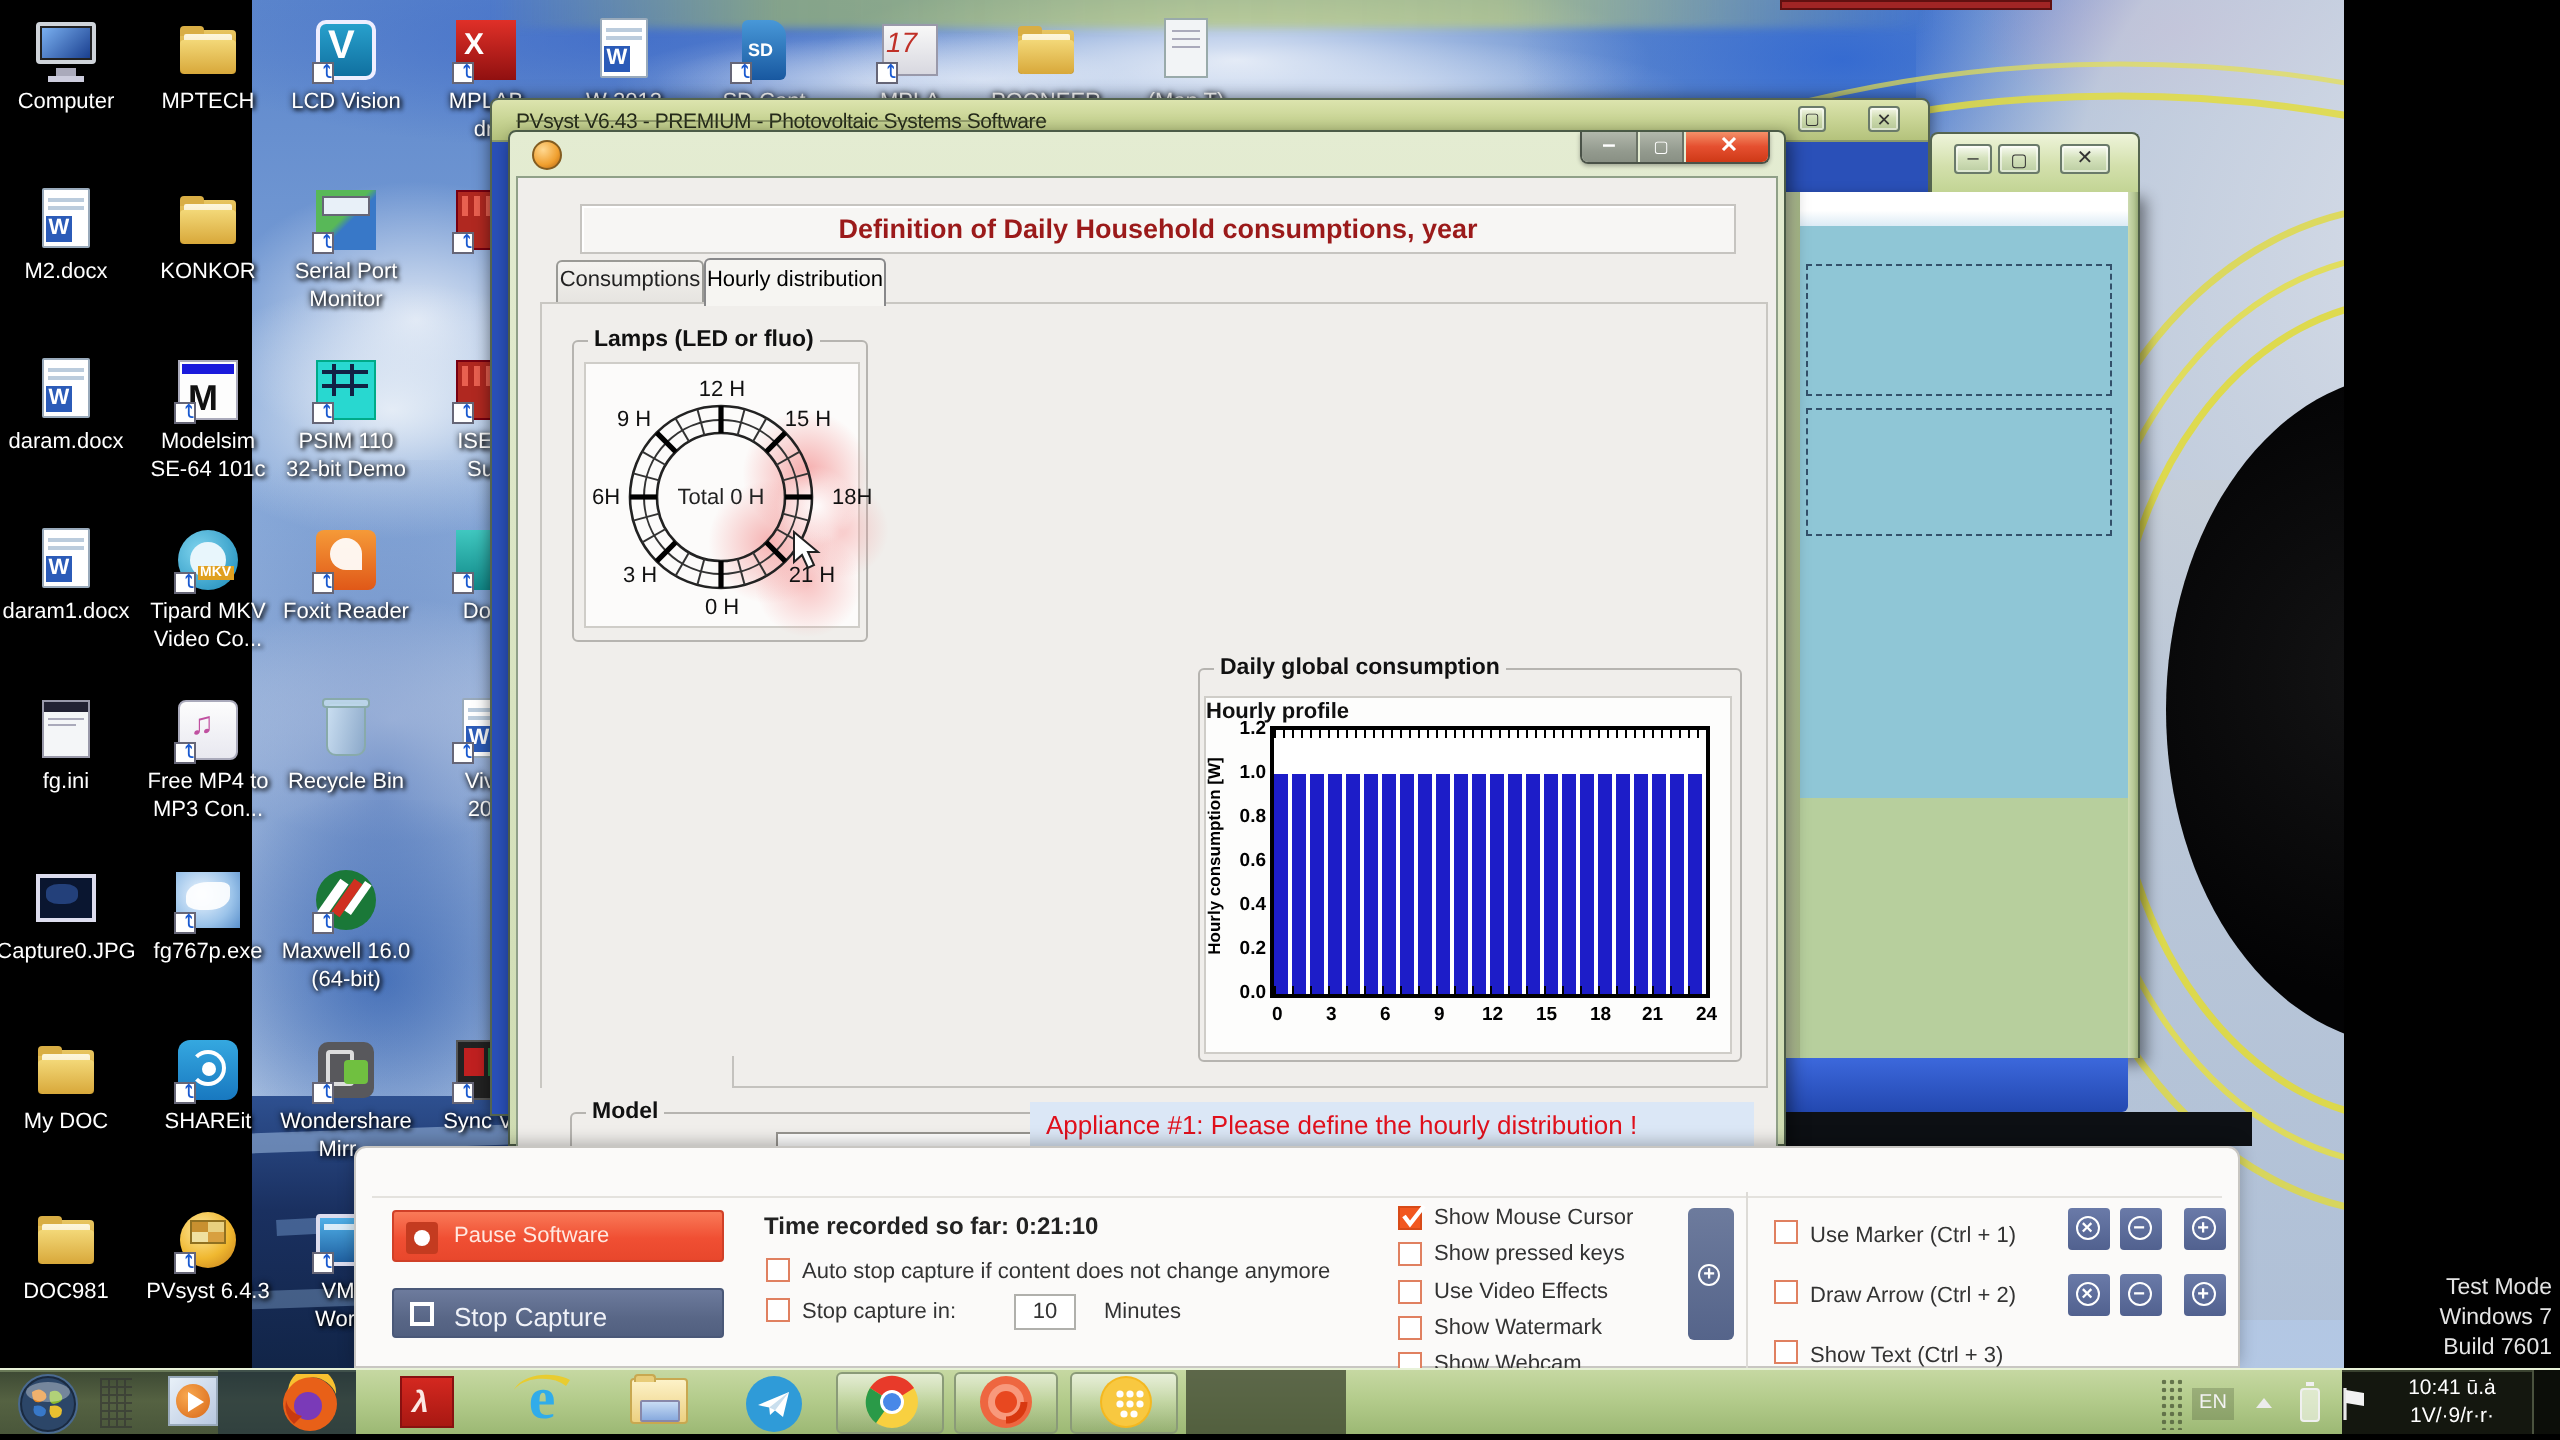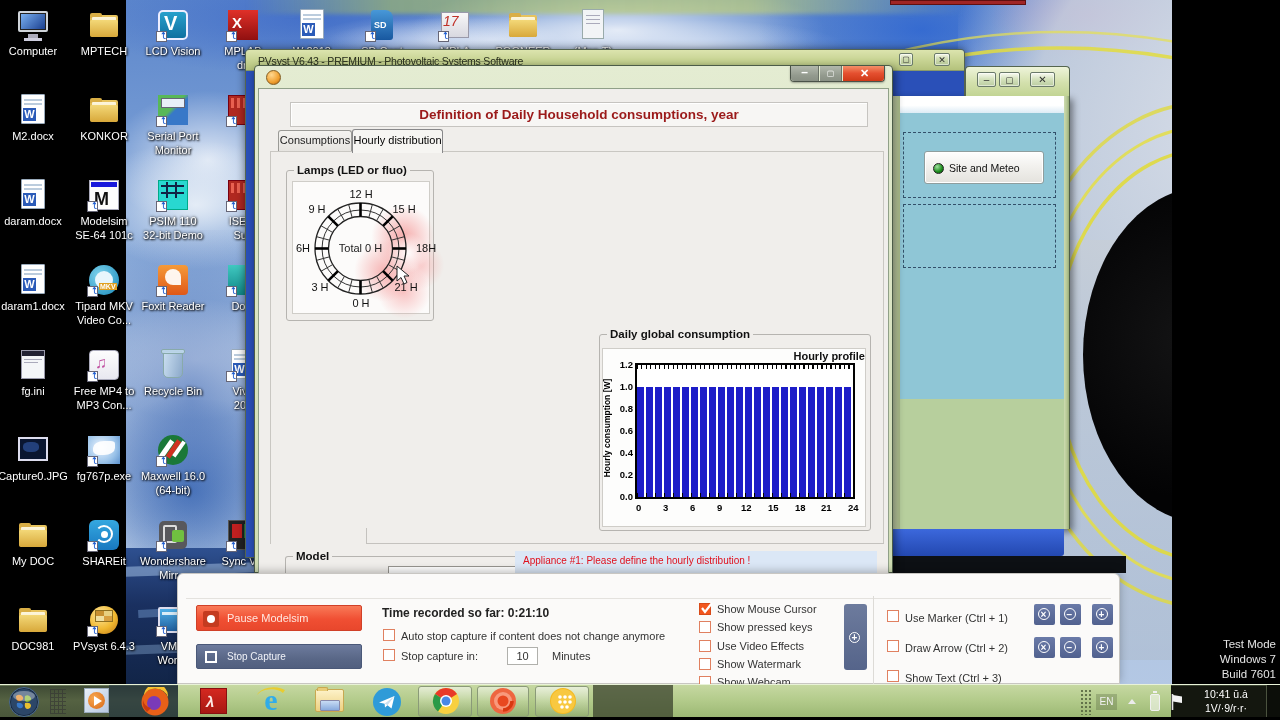--- a/index.html
+++ b/index.html
@@ -342,23 +342,20 @@
   <div class="abs" style="left:0;top:29px;width:178px;height:17px;background:linear-gradient(#ffffff 55%,#dcebf5)"></div>
 
   <div class="abs" style="left:0;top:46px;width:178px;height:286px;background:#8fc6d6;border-left:3px solid #a8cfdc"></div>
 
   <div class="abs" style="left:0;top:332px;width:178px;height:130px;background:#b7cf9d"></div>
   <div class="abs" style="left:5px;top:29px;width:9px;height:433px;background:linear-gradient(90deg,#d4e0bc,#bccb9e 60%,#a8ba88)"></div>
 
   <div class="abs" style="left:17px;top:65px;width:153px;height:66px;border:1px dashed #33506a"></div>
   <div class="abs" style="left:17px;top:137px;width:153px;height:64px;border:1px dashed #33506a"></div>
 
-  <div class="btn3d" style="left:38px;top:84px;width:120px;height:33px;line-height:33px;text-align:left">
-    <span style="position:absolute;left:8px;top:11px;width:11px;height:11px;border-radius:50%;background:radial-gradient(circle at 35% 30%,#9fe09f,#1c8c1c 60%,#0a4a0a);border:1px solid #222"></span>
-    <span style="padding-left:24px;font-size:10.5px">Site and Meteo</span></div>
 </div>
 
 <div class="abs" style="left:888px;top:529px;width:176px;height:27px;background:linear-gradient(#3c68dc,#2348b0);border-radius:0 0 3px 3px"></div>
 <div class="abs" style="left:886px;top:556px;width:240px;height:17px;background:#0d1014"></div>
 
 <div class="abs" style="left:254px;top:65px;width:639px;height:508px;border:1px solid #4c5c48;
      background:linear-gradient(#e4ecd2,#cfdcb2);border-radius:4px 4px 0 0;box-shadow:2px 3px 9px rgba(0,0,0,.5)">
 
   <div class="abs" style="left:11px;top:4px;width:15px;height:15px;border-radius:50%;
        background:radial-gradient(circle at 35% 30%,#ffd890,#f0a030 60%,#b06010);border:1px solid #835c20"></div>
@@ -436,21 +433,21 @@
 <text x="84.5" y="87" text-anchor="middle" font-size="11" fill="#222">Total 0 H</text>
 </svg>
 
   <svg class="abs" style="left:136px;top:176px" width="16" height="22">
     <path d="M2,1 L2,16 L6,12.5 L9,19 L12,17.5 L9,11 L14,11 Z" fill="#fff" stroke="#222" stroke-width="1"></path>
   </svg>
 
   <div class="gbox" style="left:340px;top:245px;width:272px;height:197px">
     <div class="glab">Daily global consumption</div>
     <div class="abs" style="left:2px;top:13px;width:264px;height:179px;background:#fdfdfc;border:1px solid #cfcdc8">
-      <div class="abs" style="left:0;right:0;top:1px;text-align:right;font-size:11px;font-weight:bold;color:#111">Hourly profile</div>
+      <div class="abs" style="left:0;right:0;top:1px;text-align:left;font-size:11px;font-weight:bold;color:#111">Hourly profile</div>
 
       <div class="abs" style="left:32px;top:14px;width:220px;height:136px;border:2px solid #000;background:#fff">
         <div class="abs" style="left:0;bottom:0;width:216px;height:110px;background:repeating-linear-gradient(90deg,#1d1dc8 0 7px,#ffffff 7px 9px)"></div>
         <div class="abs" style="left:0;top:0;width:216px;height:4px;background:repeating-linear-gradient(90deg,#000 0 1px,transparent 1px 4.5px)"></div>
         <div class="abs" style="left:0;bottom:0;width:216px;height:4px;background:repeating-linear-gradient(90deg,#000 0 1px,transparent 1px 9px)"></div>
       </div>
 
       <div class="abs" style="left:8px;top:5px;width:22px;text-align:right;font-size:9.5px;font-weight:bold;color:#000;line-height:22px">1.2<br>1.0<br>0.8<br>0.6<br>0.4<br>0.2<br>0.0</div>
 
       <div class="abs" style="left:0px;top:153px;width:260px;font-size:9.5px;font-weight:bold;color:#000">
@@ -469,40 +466,40 @@
   </div>
 
   <div class="abs" style="left:107px;top:439px;width:1px;height:15px;background:#c4c2be"></div>
   <div class="abs" style="left:107px;top:454px;width:518px;height:1px;background:#c4c2be"></div>
 
   <div class="abs" style="left:26px;top:467px;width:450px;height:40px;border:1px solid #b6b4b0;border-bottom:none;border-radius:3px 3px 0 0">
     <div class="glab" style="background:#f0eeeb">Model</div>
   </div>
   <div class="abs" style="left:129px;top:477px;width:217px;height:20px;background:#fff;border:1px solid #979590;border-bottom:none"></div>
   <div class="abs" style="left:256px;top:462px;width:362px;height:22px;background:#dbe7f6">
-    <div style="font-size:10px;color:#e0101c;padding:4px 0 0 8px;white-space:nowrap">Appliance #1: Please define the hourly distribution !</div>
+    <div style="font-size:13px;color:#e0101c;padding:4px 0 0 8px;white-space:nowrap">Appliance #1: Please define the hourly distribution !</div>
   </div>
   </div>
 </div>
 
 <div class="abs" style="left:177px;top:573px;width:943px;height:111px;background:#fbfaf9;
      border:1px solid #c8c6c2;border-radius:6px 6px 0 0;box-shadow:0 -2px 8px rgba(0,0,0,.25)">
   <div class="abs" style="left:8px;top:24px;right:8px;height:1px;background:#e4e2de"></div>
 
   <div class="abs" style="left:18px;top:31px;width:166px;height:26px;border-radius:2px;
        background:linear-gradient(#f97a58,#f04f33 55%,#e8472c);border:1px solid #d04028">
     <span style="position:absolute;left:6px;top:5px;width:16px;height:16px;background:#c43b20;border-radius:2px"></span>
     <span style="position:absolute;left:10px;top:9px;width:8px;height:8px;background:#fff;border-radius:50%"></span>
-    <span style="position:absolute;left:30px;top:6px;color:#ffe8e0;font-size:11px">Pause Modelsim</span>
+    <span style="position:absolute;left:30px;top:6px;color:#ffe8e0;font-size:11px">Pause Software</span>
     </div>
 
   <div class="abs" style="left:18px;top:70px;width:166px;height:25px;border-radius:2px;
        background:linear-gradient(#6d7b9d,#596787 60%,#515f7f);border:1px solid #4a5878">
     <span style="position:absolute;left:8px;top:6px;width:12px;height:12px;border:2px solid #fff;background:transparent"></span>
-    <span style="position:absolute;left:30px;top:6px;color:#f0f2f8;font-size:10px">Stop Capture</span>
+    <span style="position:absolute;left:30px;top:6px;color:#f0f2f8;font-size:13px">Stop Capture</span>
     </div>
   <div class="abs" style="left:204px;top:32px;font-size:12px;font-weight:bold;color:#222">Time recorded so far: 0:21:10</div>
   <div class="cbx" style="left:205px;top:55px"></div>
   <div class="ctxt" style="left:223px;top:56px">Auto stop capture if content does not change anymore</div>
   <div class="cbx" style="left:205px;top:75px"></div>
   <div class="ctxt" style="left:223px;top:76px">Stop capture in:</div>
   <div class="abs" style="left:329px;top:73px;width:31px;height:18px;background:#fff;border:1px solid #b0b0ac;
        font-size:11px;color:#333;text-align:center;line-height:17px">10</div>
   <div class="ctxt" style="left:374px;top:76px">Minutes</div>
 

